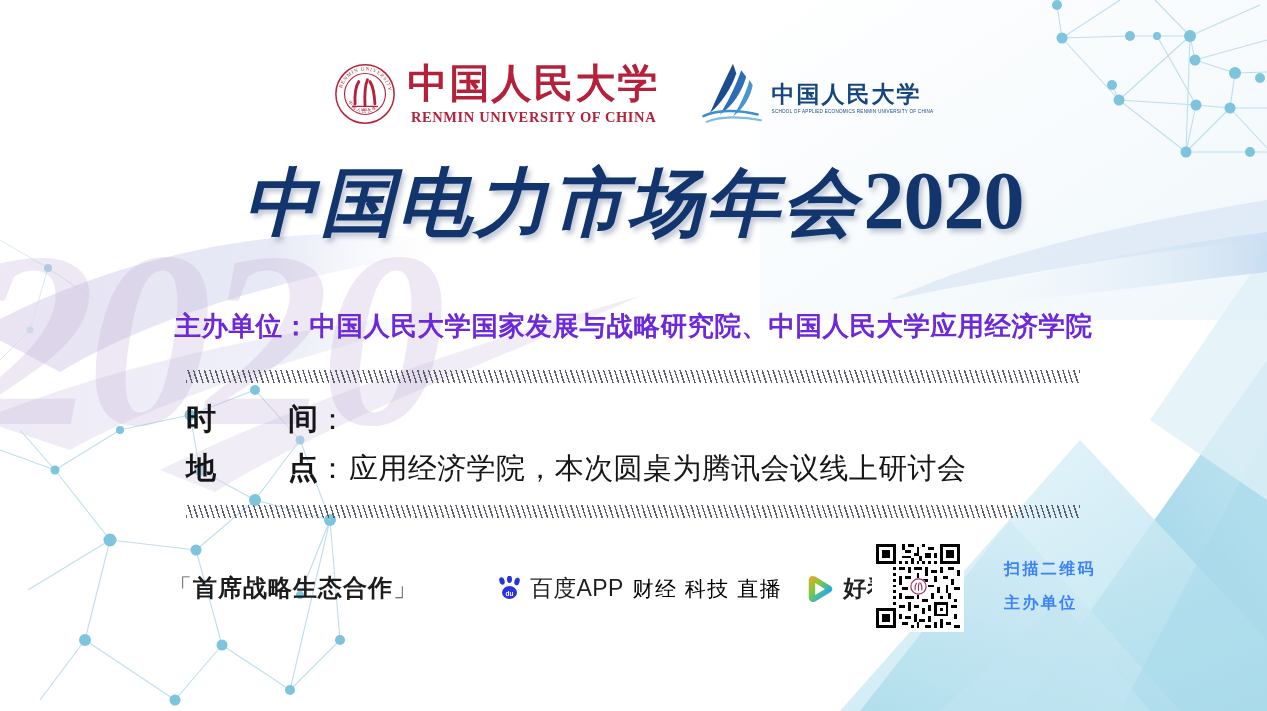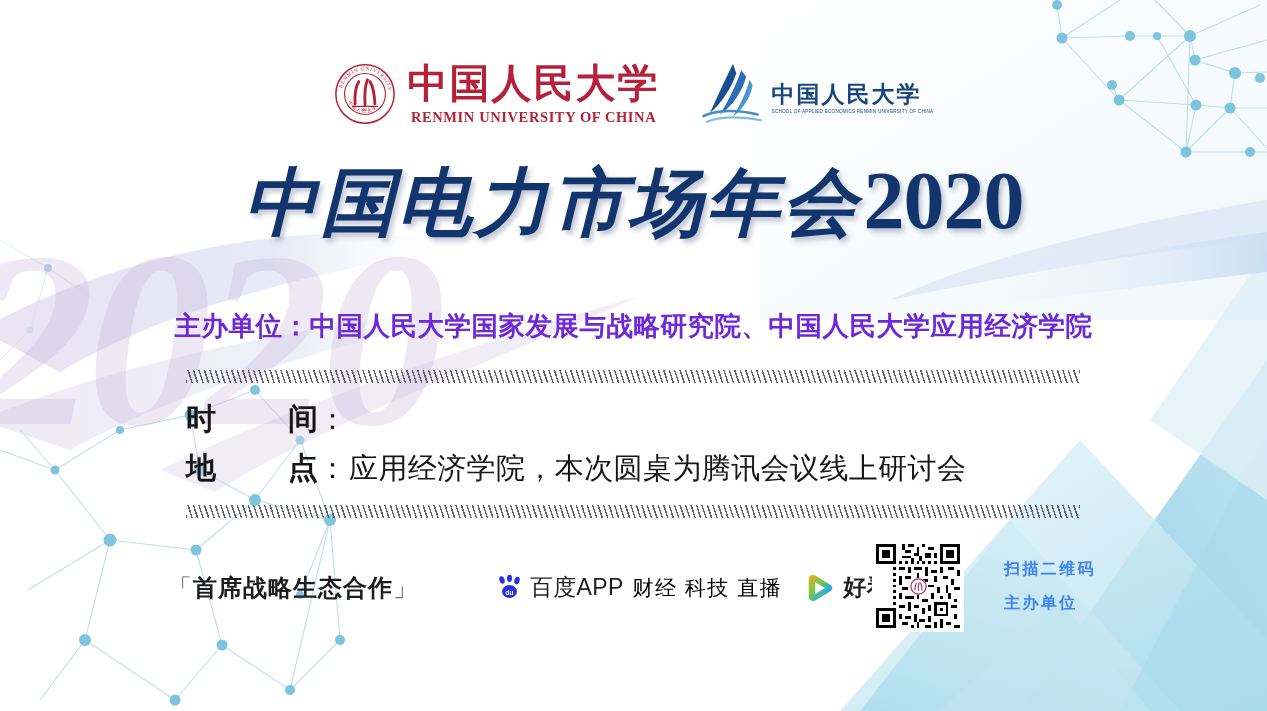--- a/index.html
+++ b/index.html
@@ -210,21 +210,21 @@
     color: #161616;
     letter-spacing: 0.4px;
   }
 
   
   .partner-row {
     position: absolute;
     top: 572px;
     left: 168px;
     display: flex;
-    align-items: flex-start;
+    align-items: flex-end;
   }
   .partner-tag {
     font-size: 24px;
     font-weight: bold;
     color: #1c1c1c;
     letter-spacing: 1px;
     white-space: nowrap;
   }
   .partner-tag .bracket {
     font-weight: normal;

